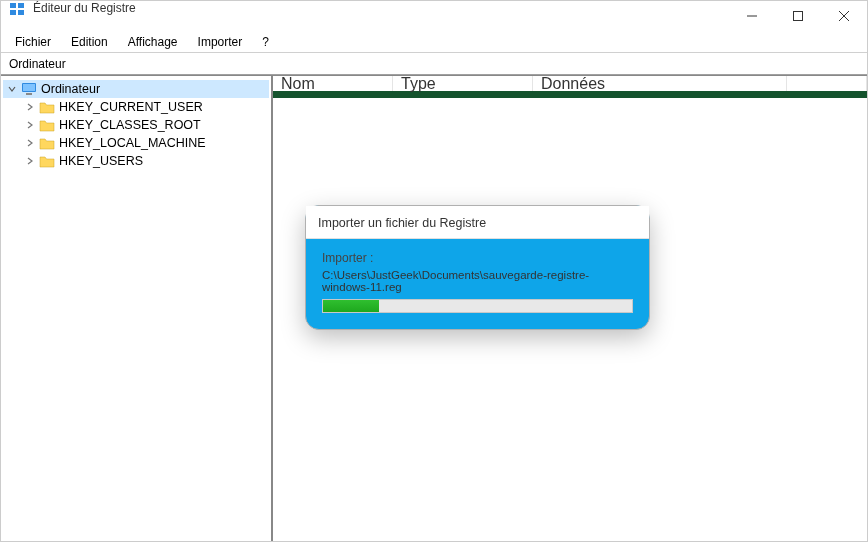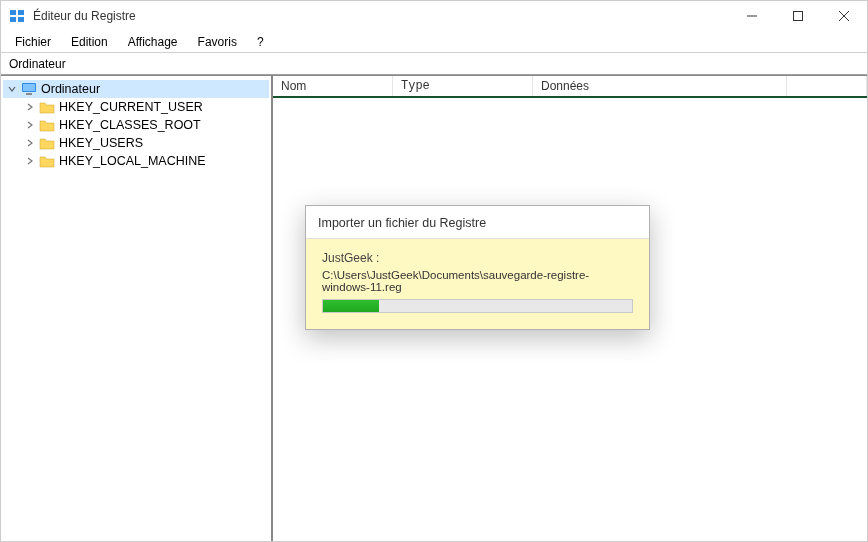--- a/index.html
+++ b/index.html
@@ -1,19 +1,19 @@
 <!DOCTYPE html>
 <html><head>
 <meta charset="utf-8">
 <style>
   * { box-sizing: border-box; margin: 0; padding: 0; font-family: "Segoe UI", Arial, sans-serif; }
   body { width: 868px; height: 542px; background: #fff; position: relative; overflow: hidden; border: 1px solid #ccc; }
 
   
-  .titlebar { height: 30px; display: flex; align-items: center; padding: 0 0 0 8px; color: #333; font-size: 12px; }
+  .titlebar { height: 30px; display: flex; padding: 0 0 0 8px; color: #333; font-size: 12px; }
   .titlebar .app-icon { width: 16px; height: 16px; margin-right: 8px; display: inline-flex; align-items: center; justify-content: center; }
   .titlebar .title { flex: 1; }
   .titlebar .win-btns { display: flex; height: 100%; }
   .titlebar .win-btn { width: 46px; height: 30px; display: flex; align-items: center; justify-content: center; color: #555; }
 
   
   .menubar { height: 22px; display: flex; align-items: center; padding: 0 4px; font-size: 12px; border-bottom: 1px solid #d0d0d0; }
   .menubar .menu-item { padding: 2px 10px; cursor: default; }
 
   
@@ -25,30 +25,30 @@
   .list-pane { flex: 1; background: #fff; position: relative; }
 
   
   .tree-row { display: flex; align-items: center; height: 18px; padding: 0 2px; cursor: default; white-space: nowrap; }
   .tree-row.selected { background: #cde8ff; }
   .chevron { width: 14px; height: 14px; display: inline-flex; align-items: center; justify-content: center; color: #666; margin-right: 2px; font-size: 10px; }
   .node-icon { width: 16px; height: 14px; margin-right: 4px; display: inline-flex; align-items: center; justify-content: center; }
   .tree-children { padding-left: 18px; }
 
   
-  .list-header { display: flex; height: 22px; border-bottom: 2px solid #14532d; font-size: 12px; color: #333; }
+  .list-header { display: flex; height: 22px; border-bottom: 7px solid #14532d; font-size: 16px; color: #333; }
   .list-header .col { padding: 0 8px; height: 100%; display: flex; align-items: center; border-right: 1px solid #e5e5e5; }
   .col-nom { width: 120px; }
-  .col-type { width: 140px; font-family: Liberation Mono, monospace; }
+  .col-type { width: 140px; }
   .col-data { flex: 1; }
   .col-spacer { width: 80px; }
 
   
-  .dialog { position: absolute; left: 304px; top: 204px; width: 345px; background: #fef9c3;
-            border: 1px solid #b0b0b0; border-radius: 0; box-shadow: 0 8px 25px rgba(0,0,0,0.25); font-size: 12px; color: #333; }
+  .dialog { position: absolute; left: 304px; top: 204px; width: 345px; background: #0ea5e9;
+            border: 1px solid #b0b0b0; border-radius: 14px; box-shadow: 0 8px 25px rgba(0,0,0,0.25); font-size: 12px; color: #333; }
   .dialog .dlg-title { padding: 10px 12px 8px 12px; background: #fff; border-bottom: 1px solid #e0e0e0; font-size: 12.5px; }
   .dialog .dlg-body { padding: 12px 16px 16px 16px; }
   .dialog .dlg-label { margin-bottom: 4px; color: #444; }
   .dialog .dlg-path { margin-bottom: 6px; color: #333; font-size: 11.5px; }
   .progress { width: 100%; height: 14px; background: #e8e8e8; border: 1px solid #c8c8c8; position: relative; }
   .progress .bar { position: absolute; left: 0; top: 0; bottom: 0; background: linear-gradient(180deg,#2fbf2f,#1ea81e); }
 </style>
 </head>
 <body>
 
@@ -79,21 +79,21 @@
           <line x1="10" y1="0" x2="0" y2="10" stroke="#333" stroke-width="1"></line>
         </svg>
     </div>
   </div>
 </div>
 
 <div class="menubar">
   <span class="menu-item">Fichier</span>
   <span class="menu-item">Edition</span>
   <span class="menu-item">Affichage</span>
-  <span class="menu-item">Favoris</span>
+  <span class="menu-item">Importer</span>
   <span class="menu-item">?</span>
 </div>
 
 <div class="addressbar">
   <span>Ordinateur</span>
 </div>
 
 <div class="content">
 
   <div class="tree-pane">
@@ -143,50 +143,50 @@
         <span class="chevron">
             <svg width="8" height="8" viewBox="0 0 8 8">
               <polyline points="2,1 6,4 2,7" fill="none" stroke="#777" stroke-width="1.2"></polyline>
             </svg>
           </span>
         <span class="node-icon">
             <svg width="16" height="14" viewBox="0 0 16 14">
               <path d="M1 3 h5 l1.5 2 H15 v8 H1 z" fill="#ffd75e" stroke="#c9a227" stroke-width="0.5"></path>
             </svg>
           </span>
-        <span>HKEY_USERS</span>
+        <span>HKEY_LOCAL_MACHINE</span>
       </div>
       <div class="tree-row">
         <span class="chevron">
             <svg width="8" height="8" viewBox="0 0 8 8">
               <polyline points="2,1 6,4 2,7" fill="none" stroke="#777" stroke-width="1.2"></polyline>
             </svg>
           </span>
         <span class="node-icon">
             <svg width="16" height="14" viewBox="0 0 16 14">
               <path d="M1 3 h5 l1.5 2 H15 v8 H1 z" fill="#ffd75e" stroke="#c9a227" stroke-width="0.5"></path>
             </svg>
           </span>
-        <span>HKEY_LOCAL_MACHINE</span>
+        <span>HKEY_USERS</span>
       </div>
     </div>
   </div>
 
   <div class="list-pane">
     <div class="list-header">
       <div class="col col-nom">Nom</div>
       <div class="col col-type">Type</div>
       <div class="col col-data">Données</div>
       <div class="col col-spacer"></div>
     </div>
   </div>
 </div>
 
 <div class="dialog">
   <div class="dlg-title">Importer un fichier du Registre</div>
   <div class="dlg-body">
-    <div class="dlg-label">JustGeek :</div>
+    <div class="dlg-label">Importer :</div>
     <div class="dlg-path">C:\Users\JustGeek\Documents\sauvegarde-registre-windows-11.reg</div>
     <div class="progress">
       <div class="bar" style="width:18%"></div>
     </div>
   </div>
 </div>
 
 </body></html>

